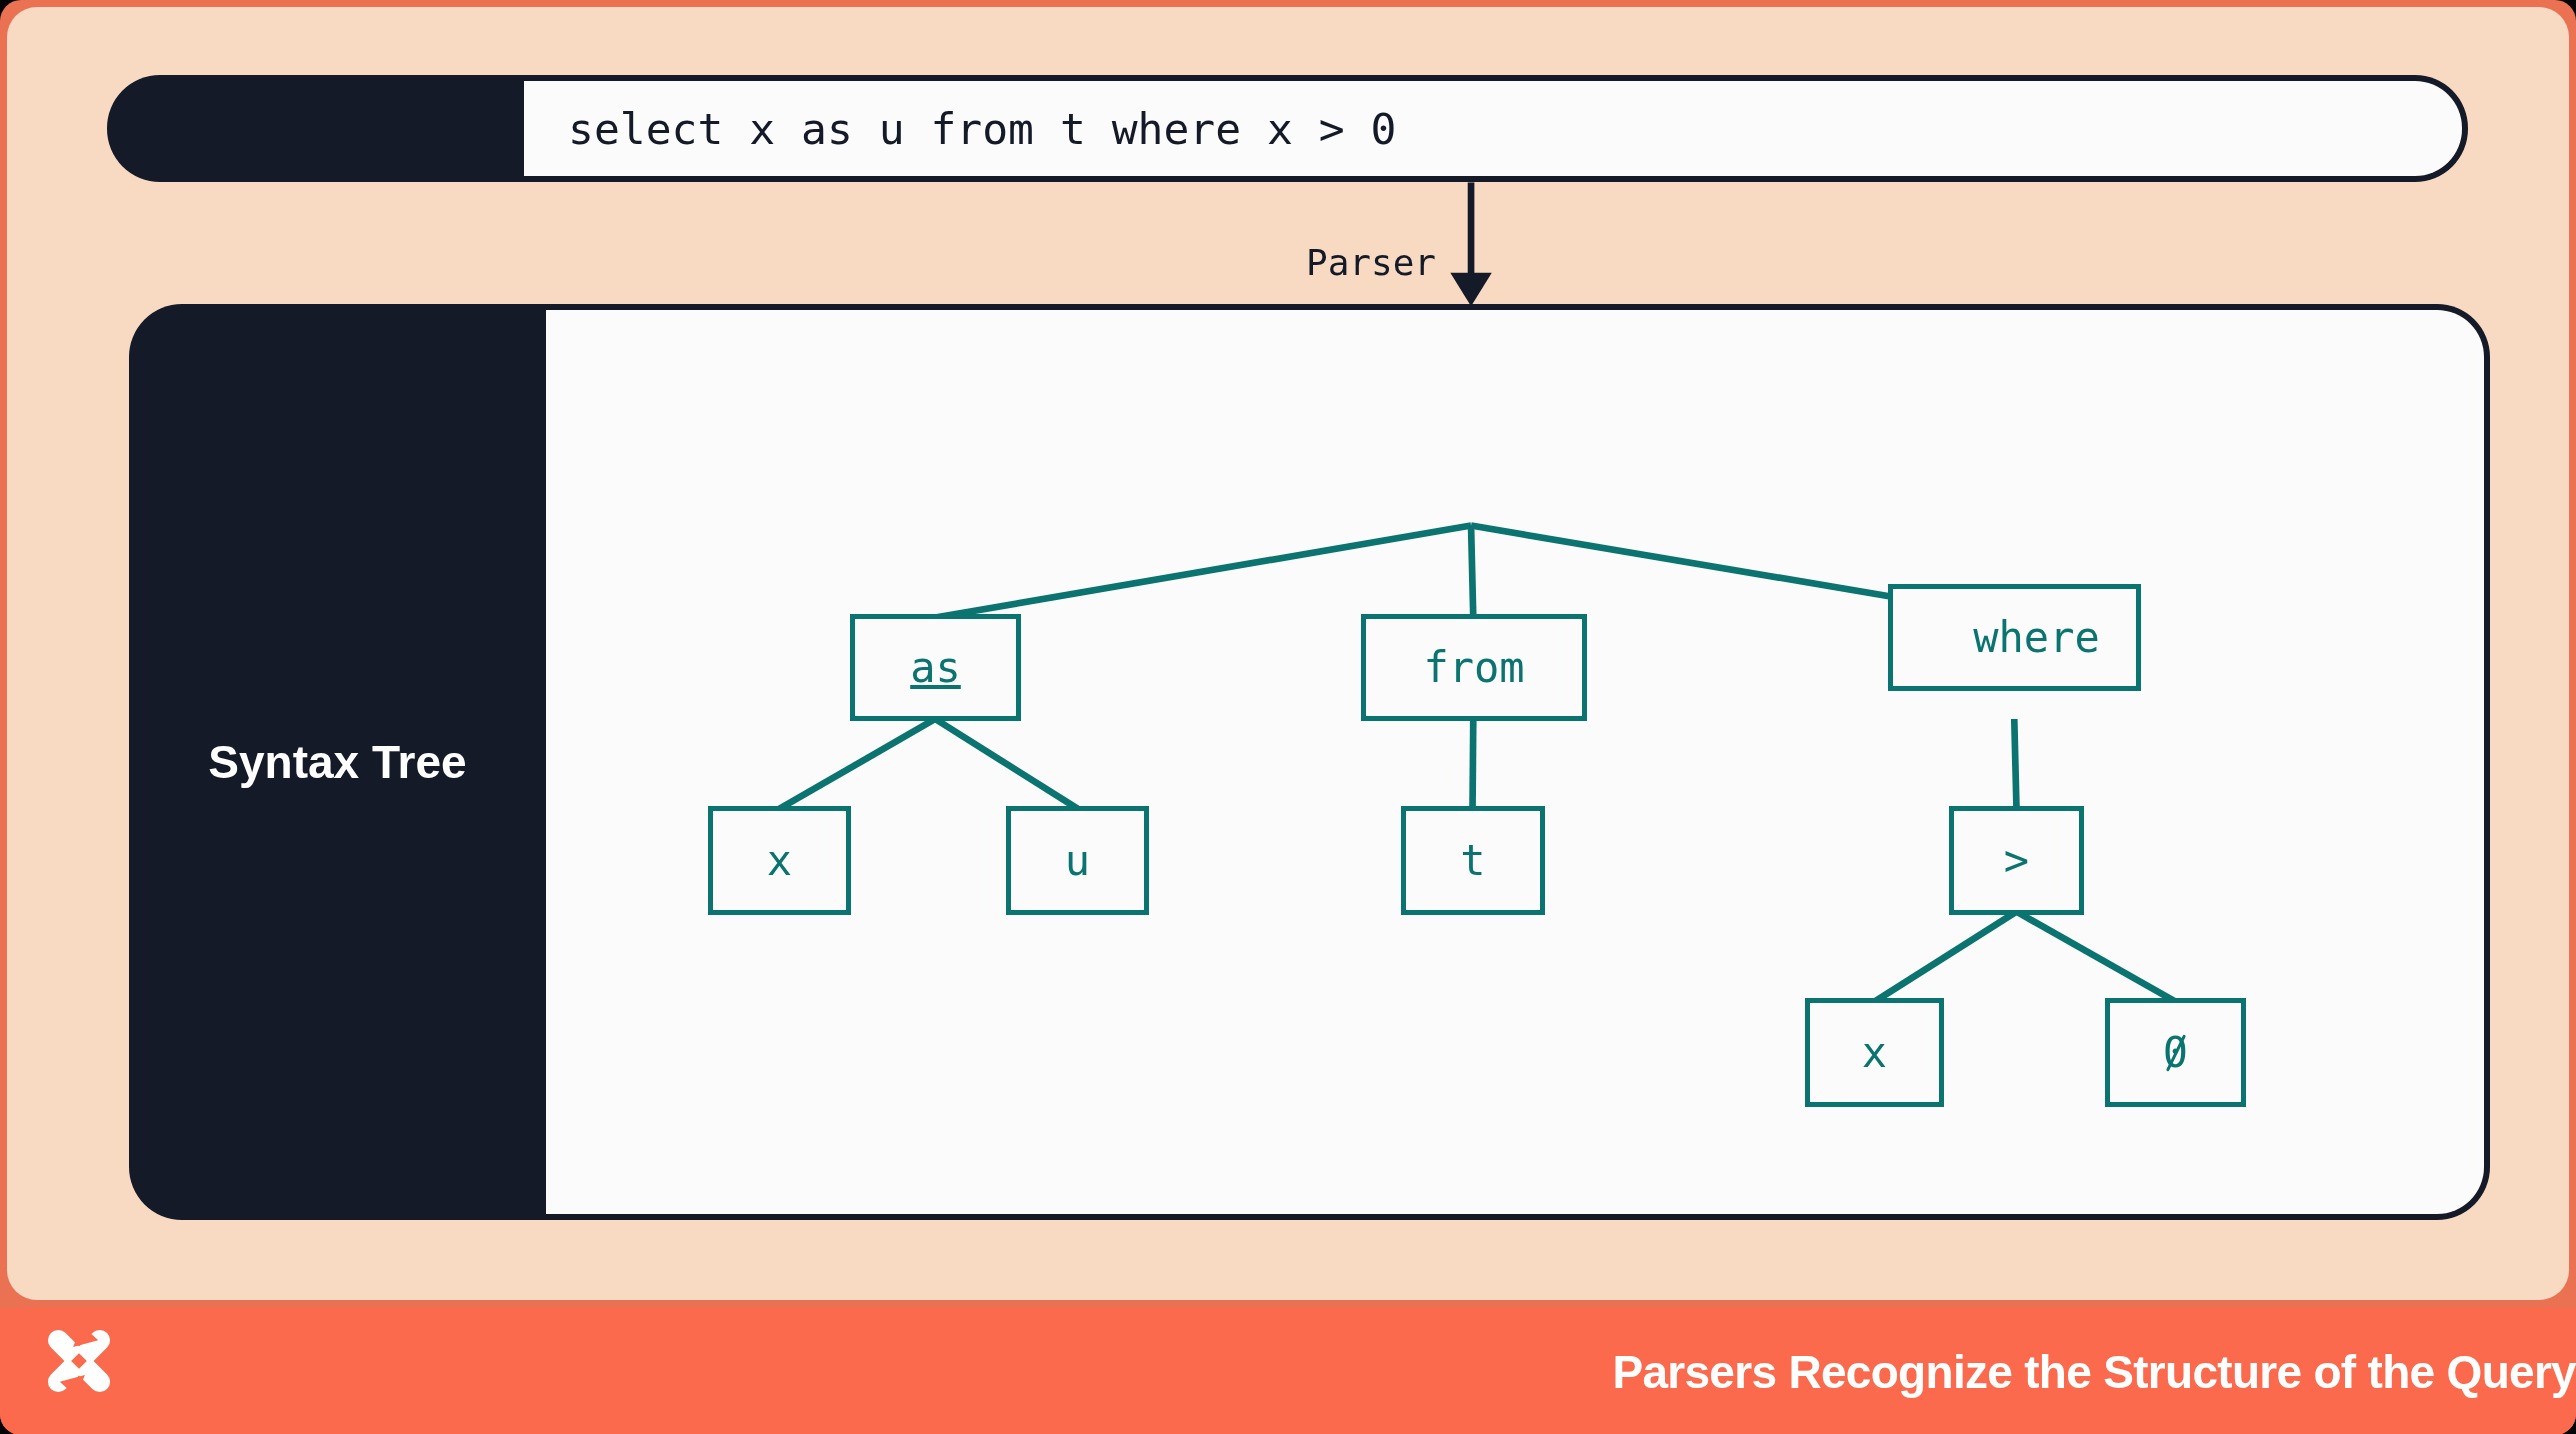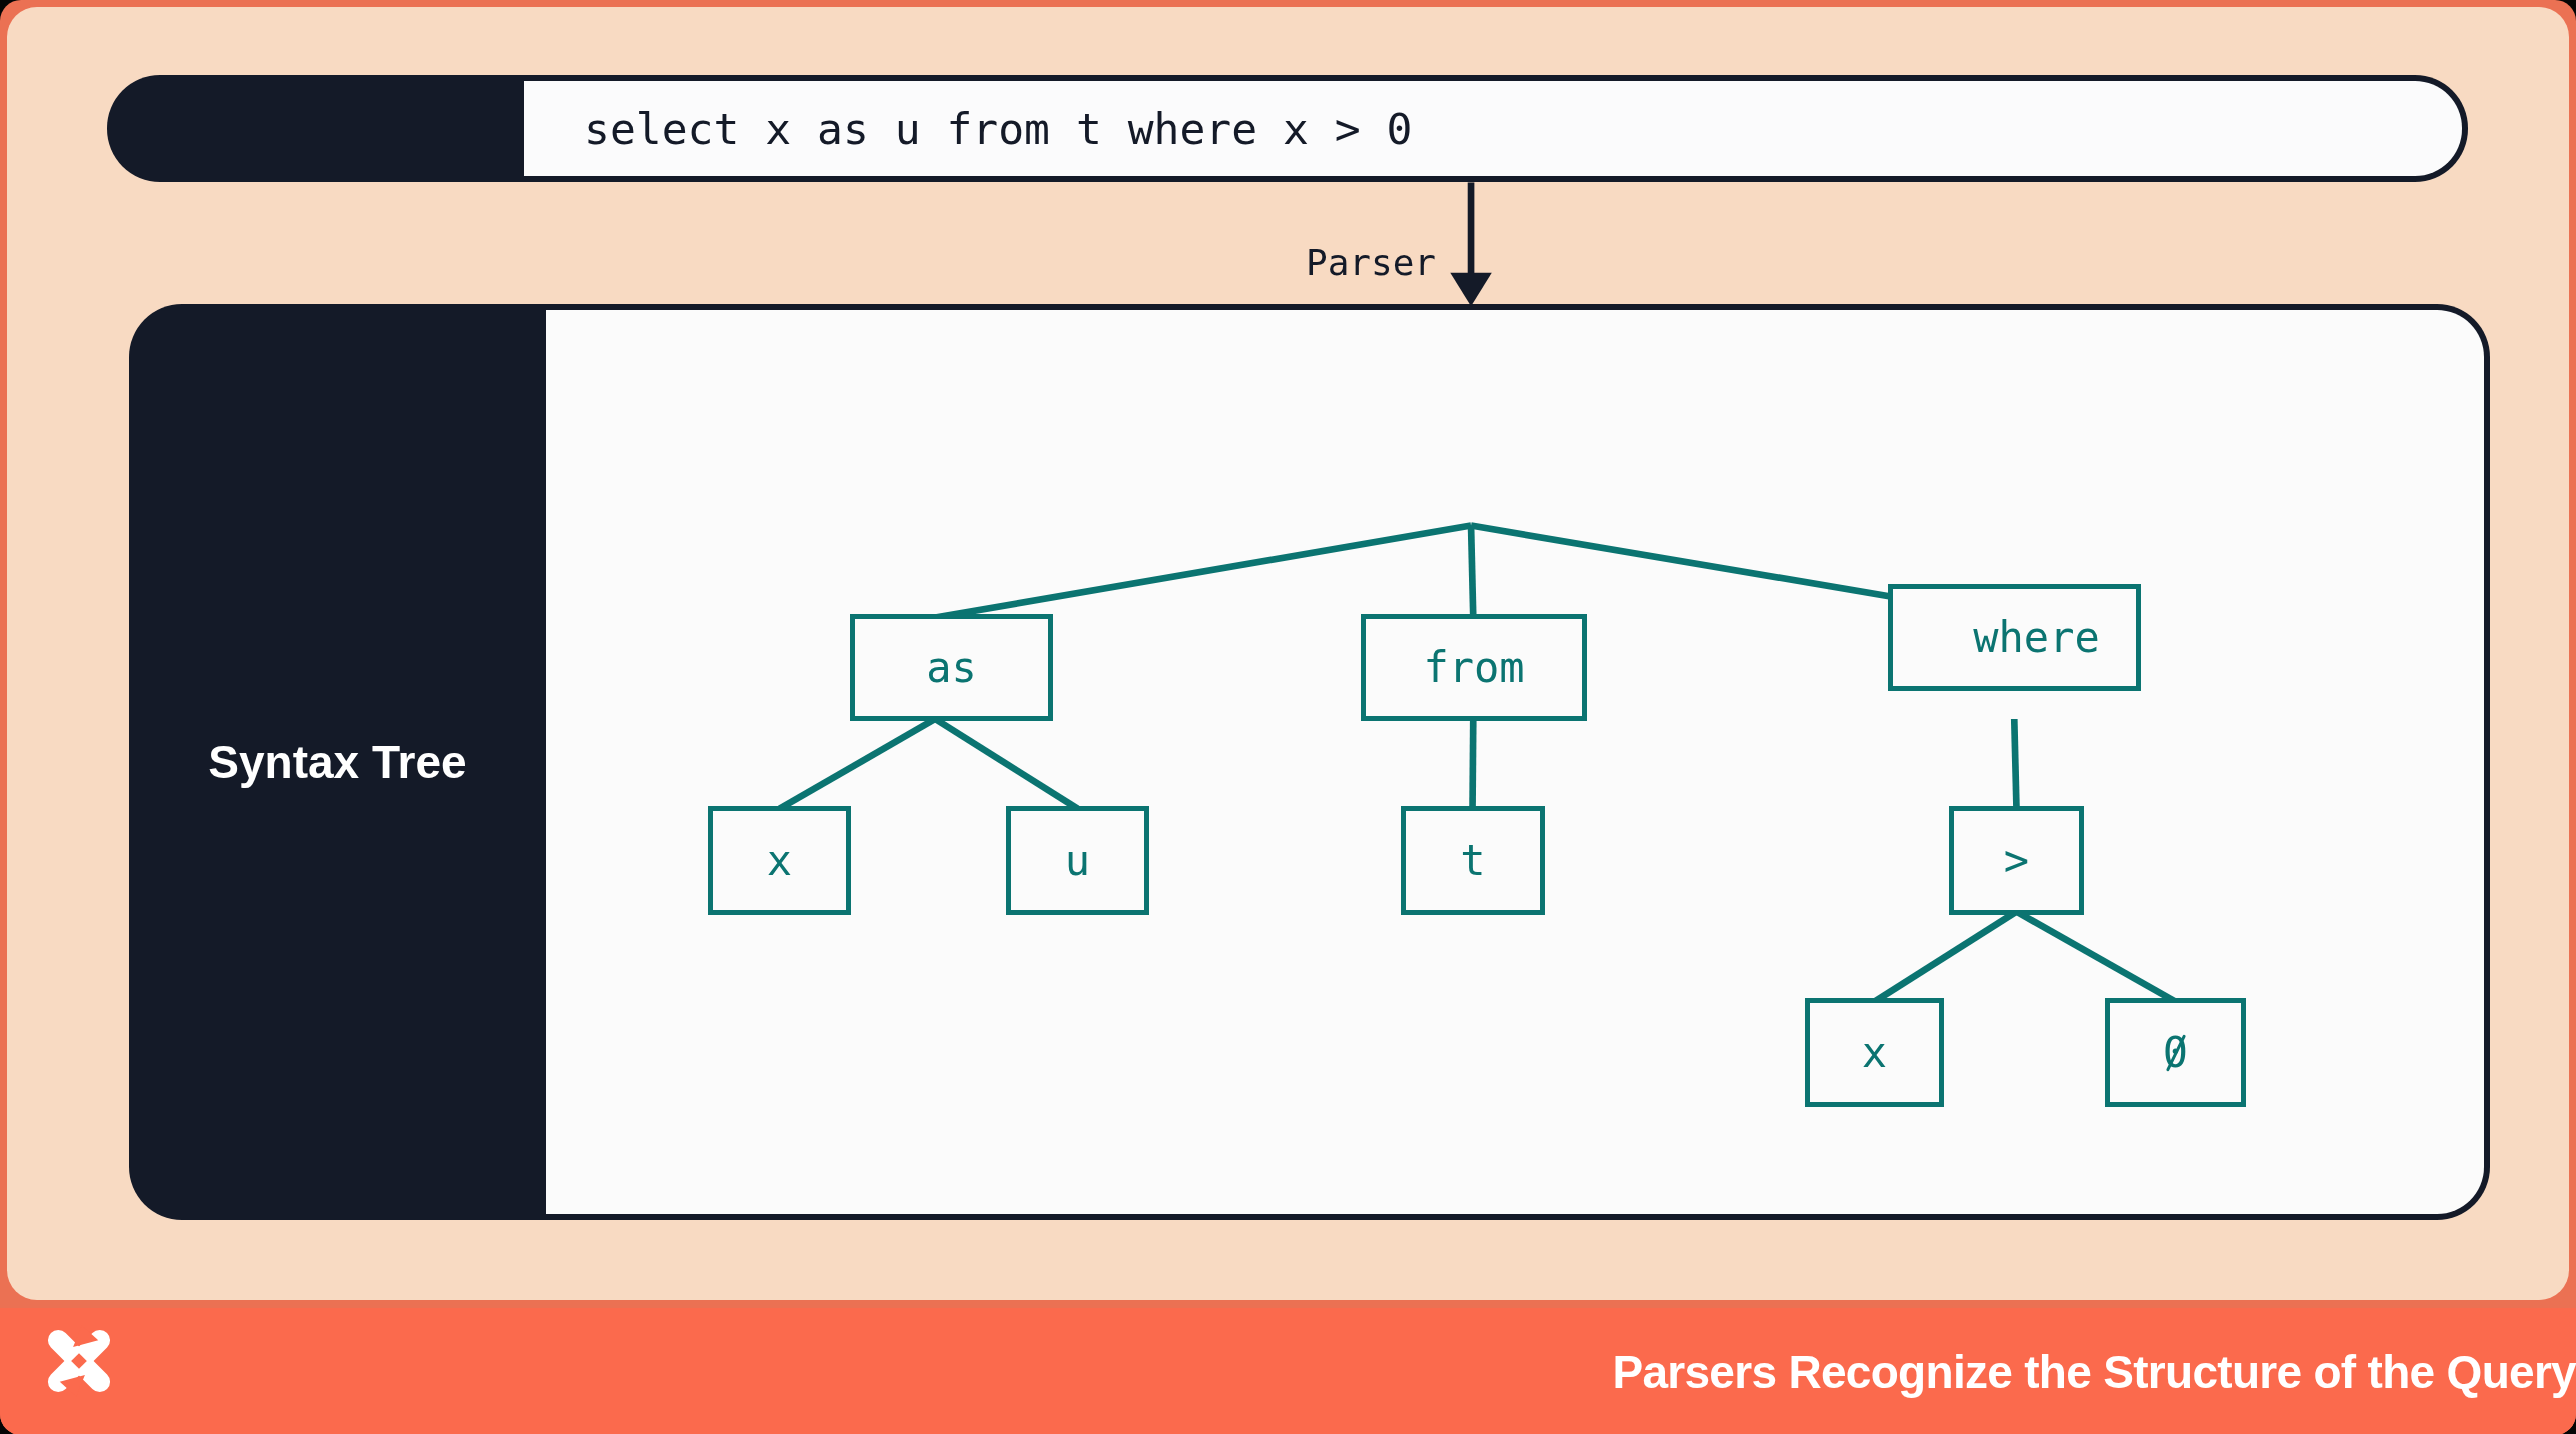--- a/index.html
+++ b/index.html
@@ -21,21 +21,21 @@
     position:absolute;left:0;top:0;bottom:0;width:417px;
     display:flex;align-items:center;justify-content:center;
     color:#FFFFFF;font-size:47px;font-weight:700;letter-spacing:0.7px;
   }
   .sql-bar .bar-content{
     position:absolute;left:417px;top:6px;right:6px;bottom:6px;
     background:#FBFBFC;border-radius:0 47px 47px 0;
     display:flex;align-items:center;
   }
   .sql-query{
-    padding-left:60px;
+    padding-left:44px;
     font-family:"DejaVu Sans Mono",monospace;
     font-size:43px;color:#141A28;white-space:pre;
   }
   
   .parser-label{
     position:absolute;right:1140px;top:242px;
     font-family:"DejaVu Sans Mono",monospace;
     font-size:36px;color:#141A28;
   }
   
@@ -113,21 +113,21 @@
       <line x1="1985" y1="709" x2="2718" y2="833"></line>
       <line x1="1262" y1="970" x2="1052" y2="1091"></line>
       <line x1="1262" y1="970" x2="1454" y2="1091"></line>
       <line x1="1988" y1="970" x2="1987" y2="1091"></line>
       <line x1="2718" y1="970" x2="2721" y2="1091"></line>
       <line x1="2721" y1="1230" x2="2530" y2="1351"></line>
       <line x1="2721" y1="1230" x2="2935" y2="1351"></line>
     </g>
   </svg>
 
-  <div class="node" style="left:850px;top:614px;width:203px;height:107px;">as</div>
+  <div class="node" style="left:850px;top:614px;width:171px;height:107px;text-decoration:underline;">as</div>
   <div class="node" style="left:1361px;top:614px;width:226px;height:107px;">from</div>
   <div class="node" style="left:1888px;top:584px;width:253px;height:107px;padding-left:44px;">where</div>
   <div class="node" style="left:708px;top:806px;width:143px;height:109px;">x</div>
   <div class="node" style="left:1006px;top:806px;width:143px;height:109px;">u</div>
   <div class="node" style="left:1401px;top:806px;width:144px;height:109px;">t</div>
   <div class="node" style="left:1949px;top:806px;width:135px;height:109px;">&gt;</div>
   <div class="node" style="left:1805px;top:998px;width:139px;height:109px;">x</div>
   <div class="node slashed-zero" style="left:2105px;top:998px;width:141px;height:109px;">0</div>
 
   <div class="footer">

